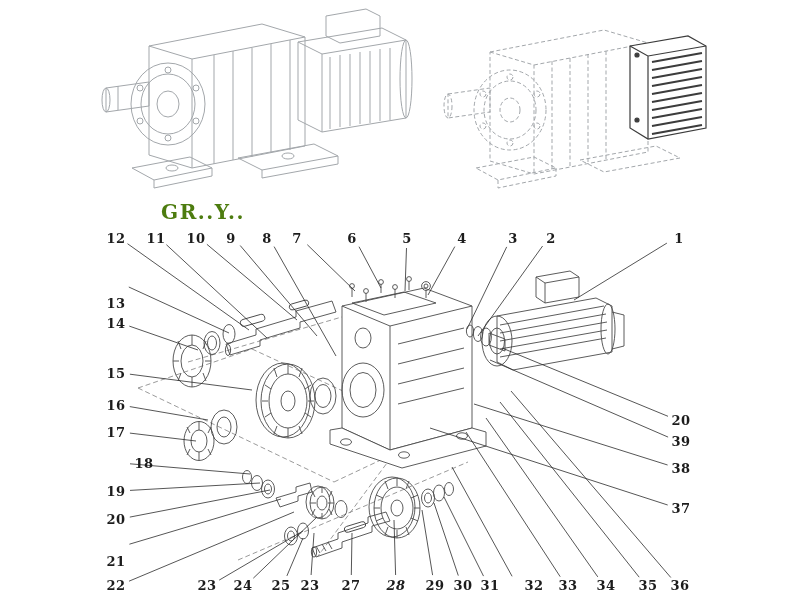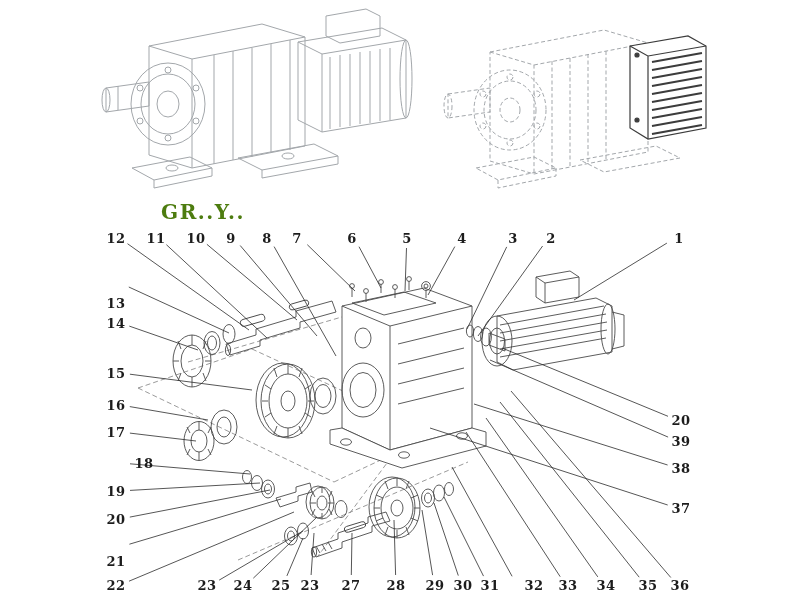--- a/index.html
+++ b/index.html
@@ -287,21 +287,21 @@
       <span class="callout" style="left: 116px; top: 463px; margin-left: 28px;">18</span>
       <span class="callout" style="left: 116px; top: 491px;">19</span>
       <span class="callout" style="left: 116px; top: 519px;">20</span>
       <span class="callout" style="left: 116px; top: 547px; margin-top: 14px;">21</span>
       <span class="callout" style="left: 116px; top: 585px;">22</span>
       <span class="callout" style="left: 207px; top: 585px;">23</span>
       <span class="callout" style="left: 243px; top: 585px;">24</span>
       <span class="callout" style="left: 281px; top: 585px;">25</span>
       <span class="callout" style="left: 310px; top: 585px;">23</span>
       <span class="callout" style="left: 351px; top: 585px;">27</span>
-      <span class="callout" style="left: 396px; top: 585px;">28</span>
+      <span class="callout" style="left: 396px; top: 585px; font-style: italic;">28</span>
       <span class="callout" style="left: 435px; top: 585px;">29</span>
       <span class="callout" style="left: 463px; top: 585px;">30</span>
       <span class="callout" style="left: 490px; top: 585px;">31</span>
       <span class="callout" style="left: 534px; top: 585px; text-align: center;">32</span>
       <span class="callout" style="left: 568px; top: 585px;">33</span>
       <span class="callout" style="left: 606px; top: 585px;">34</span>
       <span class="callout" style="left: 648px; top: 585px;">35</span>
       <span class="callout" style="left: 680px; top: 585px;">36</span>
       <span class="callout" style="left: 681px; top: 508px;">37</span>
       <span class="callout" style="left: 681px; top: 468px;">38</span>

